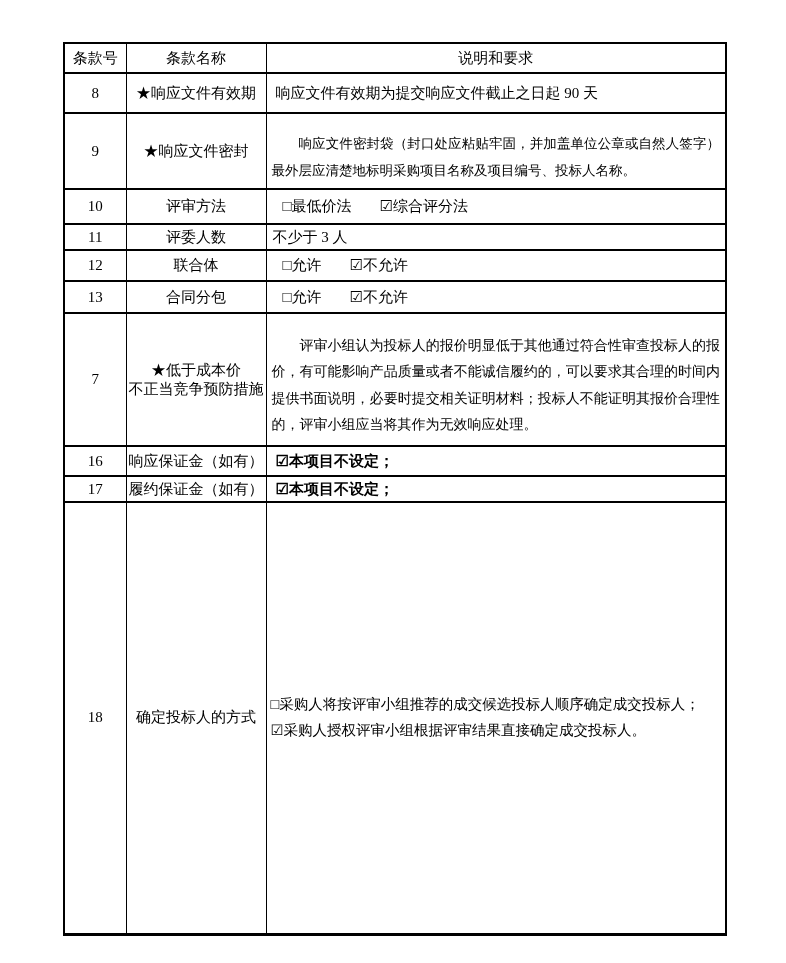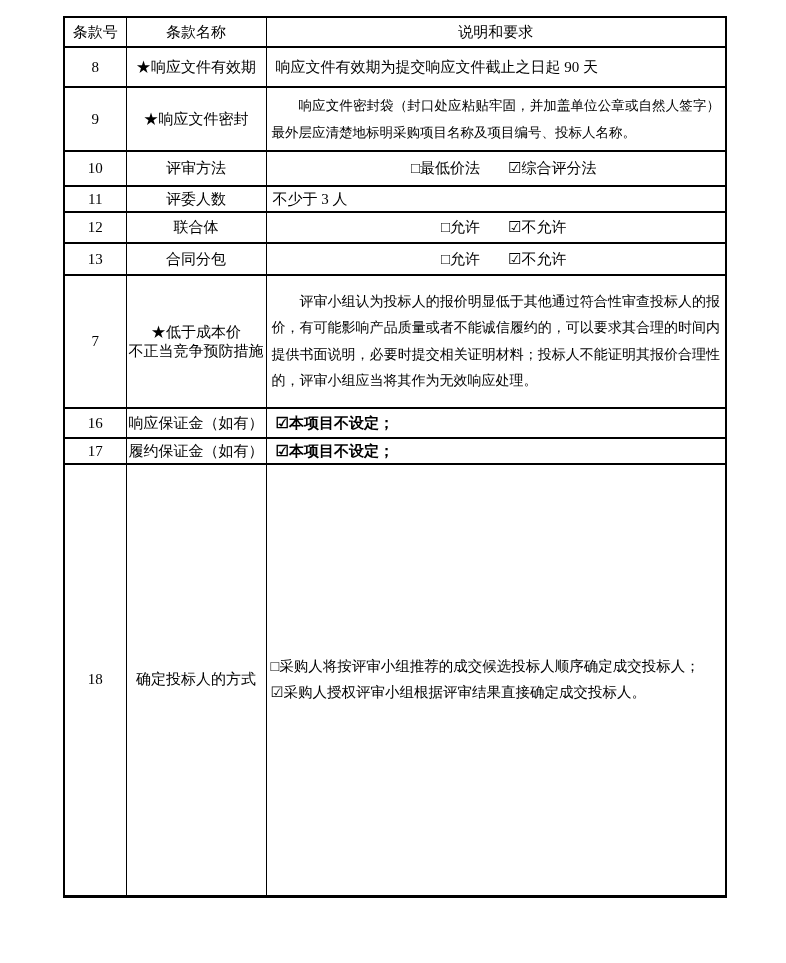--- a/index.html
+++ b/index.html
@@ -6,21 +6,21 @@
   .page{
     position:relative;
     width:786px;height:963px;
     background:#ffffff;
     color:#000000;
     font-family:"Liberation Serif", serif;
     overflow:hidden;
   }
   table.clauses{
     position:absolute;
-    left:63px;top:16px;
+    left:63px;top:42px;
     width:662px;
     border-collapse:collapse;
     table-layout:fixed;
     border:2px solid #000000;
     border-bottom-width:3px;
   }
   td,th{
     border-left:1px solid #000000;
     border-right:1px solid #000000;
     border-top:2px solid #000000;
@@ -29,27 +29,28 @@
     font-weight:normal;
     font-size:15px;
     padding:0;
     overflow:hidden;
   }
   th{text-align:center;}
   td.num{text-align:center;}
   td.name{text-align:center;line-height:1.25;}
   td.val{text-align:left;}
   td.pad{padding-left:9px;}
-  td.cbpad{padding-left:16px;text-align:center;}
+  td.cbpad{padding-left:16px;}
   td.tight{padding-left:6px;}
   td.bold{font-weight:bold;}
   .para{
     text-align:justify;
     text-indent:2em;
     padding:4px 5px;
+    margin-top:12px;
   }
   .para.p9{font-size:13.5px;line-height:27px;}
   .para.p15{font-size:14px;line-height:26.5px;}
   .optline{
     white-space:nowrap;
     font-size:14.5px;
     line-height:25.5px;
     padding-left:4px;
   }
   .opt{white-space:nowrap;}

